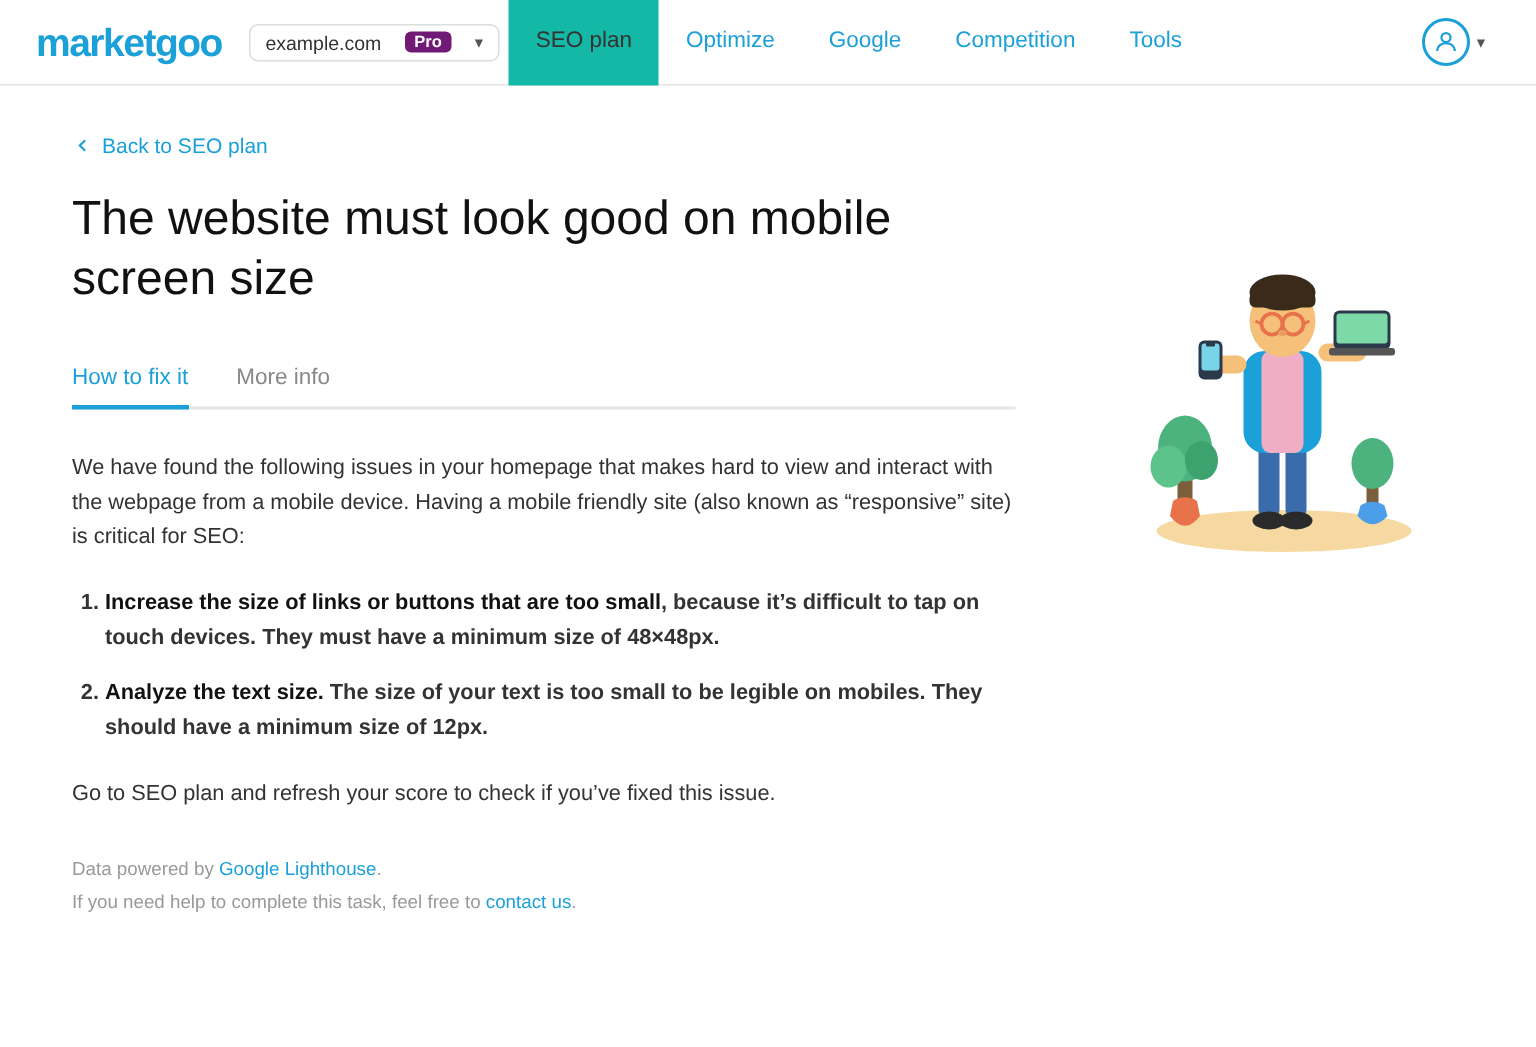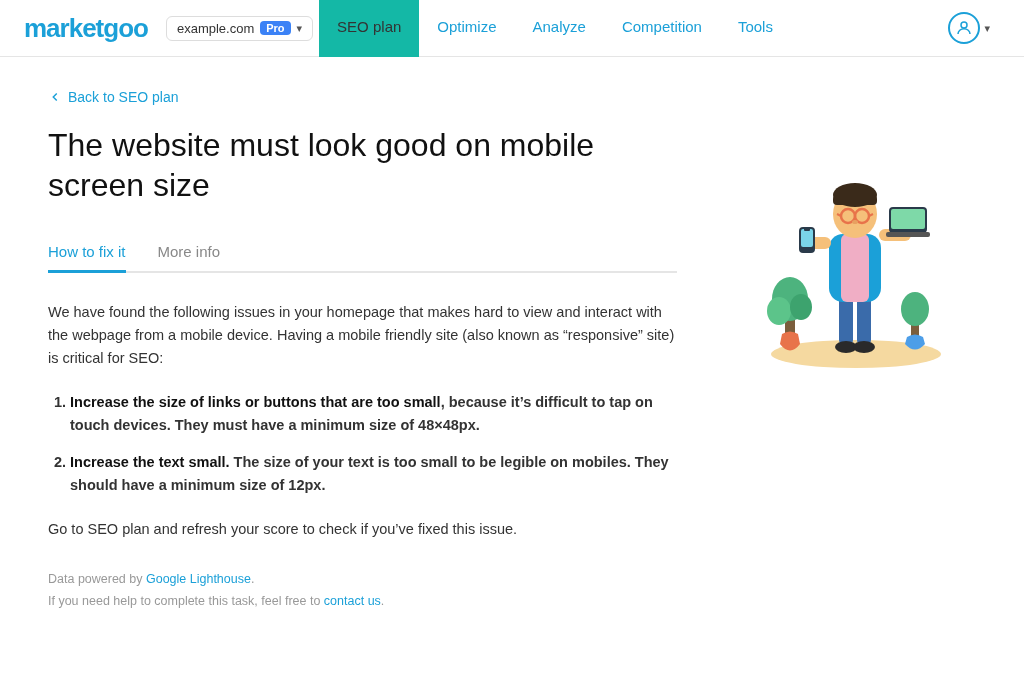--- a/index.html
+++ b/index.html
@@ -11,27 +11,27 @@
       border-bottom: 1px solid #e5e5e5;
       padding: 0 24px;
       height: 57px;
       gap: 0;
     }
     .nav-logo {
       font-size: 26px; font-weight: 800; color: #1ba0d8; letter-spacing: -1px;
       margin-right: 18px; text-decoration: none;
     }
     .domain-pill {
-      display: flex; align-items: center; gap: 6px;
+      display: flex; align-items: center; gap: 16px;
       border: 1px solid #ddd; border-radius: 6px;
       padding: 4px 10px; font-size: 13px; color: #333;
       margin-right: 6px; cursor: pointer;
     }
     .domain-pill .pro-badge {
-      background: #3b82f6; color: #fff; border-radius: 4px;
+      background: #701a75; color: #fff; border-radius: 4px;
       padding: 1px 6px; font-size: 11px; font-weight: 600;
     }
     .chevron-down { font-size: 11px; color: #555; }
     .nav-spacer { flex: 1; }
     .nav-links { display: flex; align-items: center; height: 57px; }
     .nav-link {
       display: flex; align-items: center; height: 57px;
       padding: 0 18px; font-size: 15px; color: #1ba0d8;
       text-decoration: none; cursor: pointer; white-space: nowrap;
       border-bottom: 3px solid transparent;
@@ -111,21 +111,21 @@
 
   <div class="domain-pill">
     <span>example.com</span>
     <span class="pro-badge">Pro</span>
     <span class="chevron-down">▾</span>
   </div>
 
   <div class="nav-links">
     <a class="nav-link active">SEO plan</a>
     <a class="nav-link">Optimize</a>
-    <a class="nav-link">Analyze</a>
+    <a class="nav-link">Google</a>
     <a class="nav-link">Competition</a>
     <a class="nav-link">Tools</a>
   </div>
 
   <div class="nav-spacer"></div>
 
   <div class="nav-avatar">
     <div class="avatar-circle">
       <svg width="18" height="18" viewBox="0 0 24 24" fill="none" stroke="#1ba0d8" stroke-width="2">
         <circle cx="12" cy="8" r="4"></circle>
@@ -154,21 +154,21 @@
       <div class="tab">More info</div>
     </div>
 
     <p class="body-text">We have found the following issues in your homepage that makes hard to view and interact with the webpage from a mobile device. Having a mobile friendly site (also known as “responsive” site) is critical for SEO:</p>
 
     <ol class="issue-list">
       <li>
         <b>Increase the size of links or buttons that are too small</b><span>, because it’s difficult to tap on touch devices. They must have a minimum size of 48×48px.</span>
       </li>
       <li>
-        <b>Increase the text small.</b><span> The size of your text is too small to be legible on mobiles. They should have a minimum size of 12px.</span>
+        <b>Analyze the text size.</b><span> The size of your text is too small to be legible on mobiles. They should have a minimum size of 12px.</span>
       </li>
     </ol>
 
     <p class="cta-text">Go to SEO plan and refresh your score to check if you’ve fixed this issue.</p>
 
     <div class="footer-text">
       <div>
         <span>Data powered by </span><a href="#">Google Lighthouse</a><span>.</span>
       </div>
       <div>

